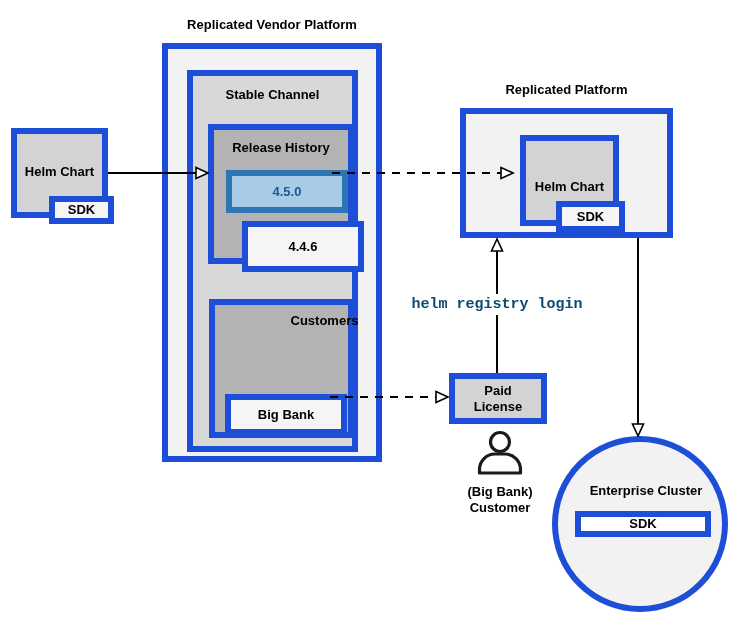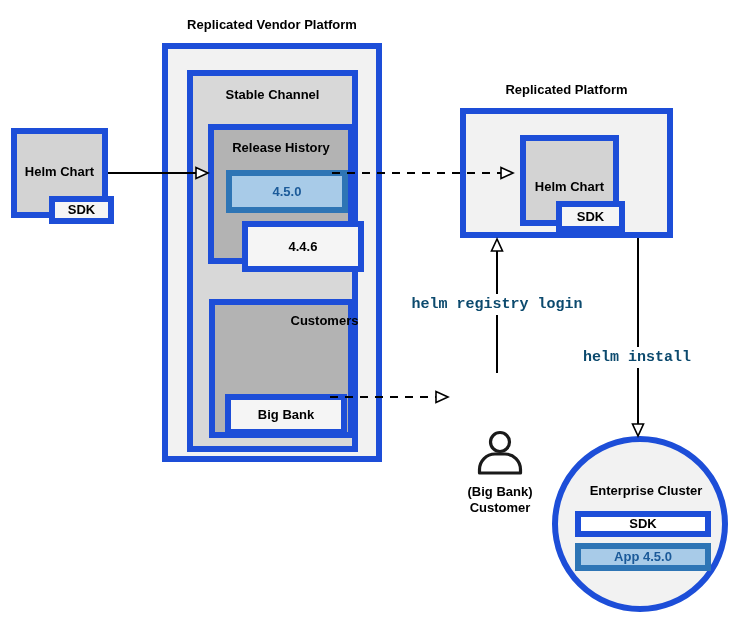--- a/index.html
+++ b/index.html
@@ -117,33 +117,33 @@
   <div class="abs lbl registry-title">Replicated Platform</div>
   <div class="box registry">
     <div class="box reg-chart">
       <div class="abs lbl reg-chart-label">Helm Chart</div>
       <div class="box ctr reg-sdk">
         <span class="lbl">SDK</span>
       </div>
     </div>
   </div>
 
+  <div class="box ctr license">
+    <span class="lbl wrap-narrow">Paid License</span>
+  </div>
 
   <div class="abs lbl customer-label">
     <div>(Big Bank)</div>
     <div>Customer</div>
   </div>
 
   <div class="box cluster">
     <div class="abs lbl cluster-title">Enterprise Cluster</div>
     <div class="box ctr cluster-sdk">
       <span class="lbl">SDK</span>
-    </div>
-    <div class="box ctr cluster-app">
-      <span class="lbl">App 4.5.0</span>
     </div>
   </div>
 
   <svg class="overlay" width="747" height="634" viewBox="0 0 747 634">
 
     <line x1="108" y1="173" x2="196" y2="173" stroke="#000" stroke-width="2"></line>
     <polygon points="208,173 196,167.5 196,178.5" fill="#fff" stroke="#000" stroke-width="1.6"></polygon>
 
     <line x1="332" y1="173" x2="501" y2="173" stroke="#000" stroke-width="2" stroke-dasharray="8 7"></line>
     <polygon points="513,173 501,167.5 501,178.5" fill="#fff" stroke="#000" stroke-width="1.6"></polygon>
@@ -157,15 +157,14 @@
     <line x1="638" y1="238" x2="638" y2="424" stroke="#000" stroke-width="2"></line>
     <polygon points="638,436 632.5,424 643.5,424" fill="#fff" stroke="#000" stroke-width="1.6"></polygon>
 
     <g fill="none" stroke="#1a1a1a" stroke-width="3.2" stroke-linejoin="round" stroke-linecap="round">
       <circle cx="500" cy="442" r="9.5"></circle>
       <path d="M 479.5 473 v -3.5 a 15.5 15.5 0 0 1 15.5 -15.5 h 10 a 15.5 15.5 0 0 1 15.5 15.5 v 3.5 z"></path>
     </g>
   </svg>
 
   <div class="cmd cmd-login">helm registry login</div>
-  <div class="cmd cmd-install">helm install</div>
 
 </div>
 
 </body></html>

